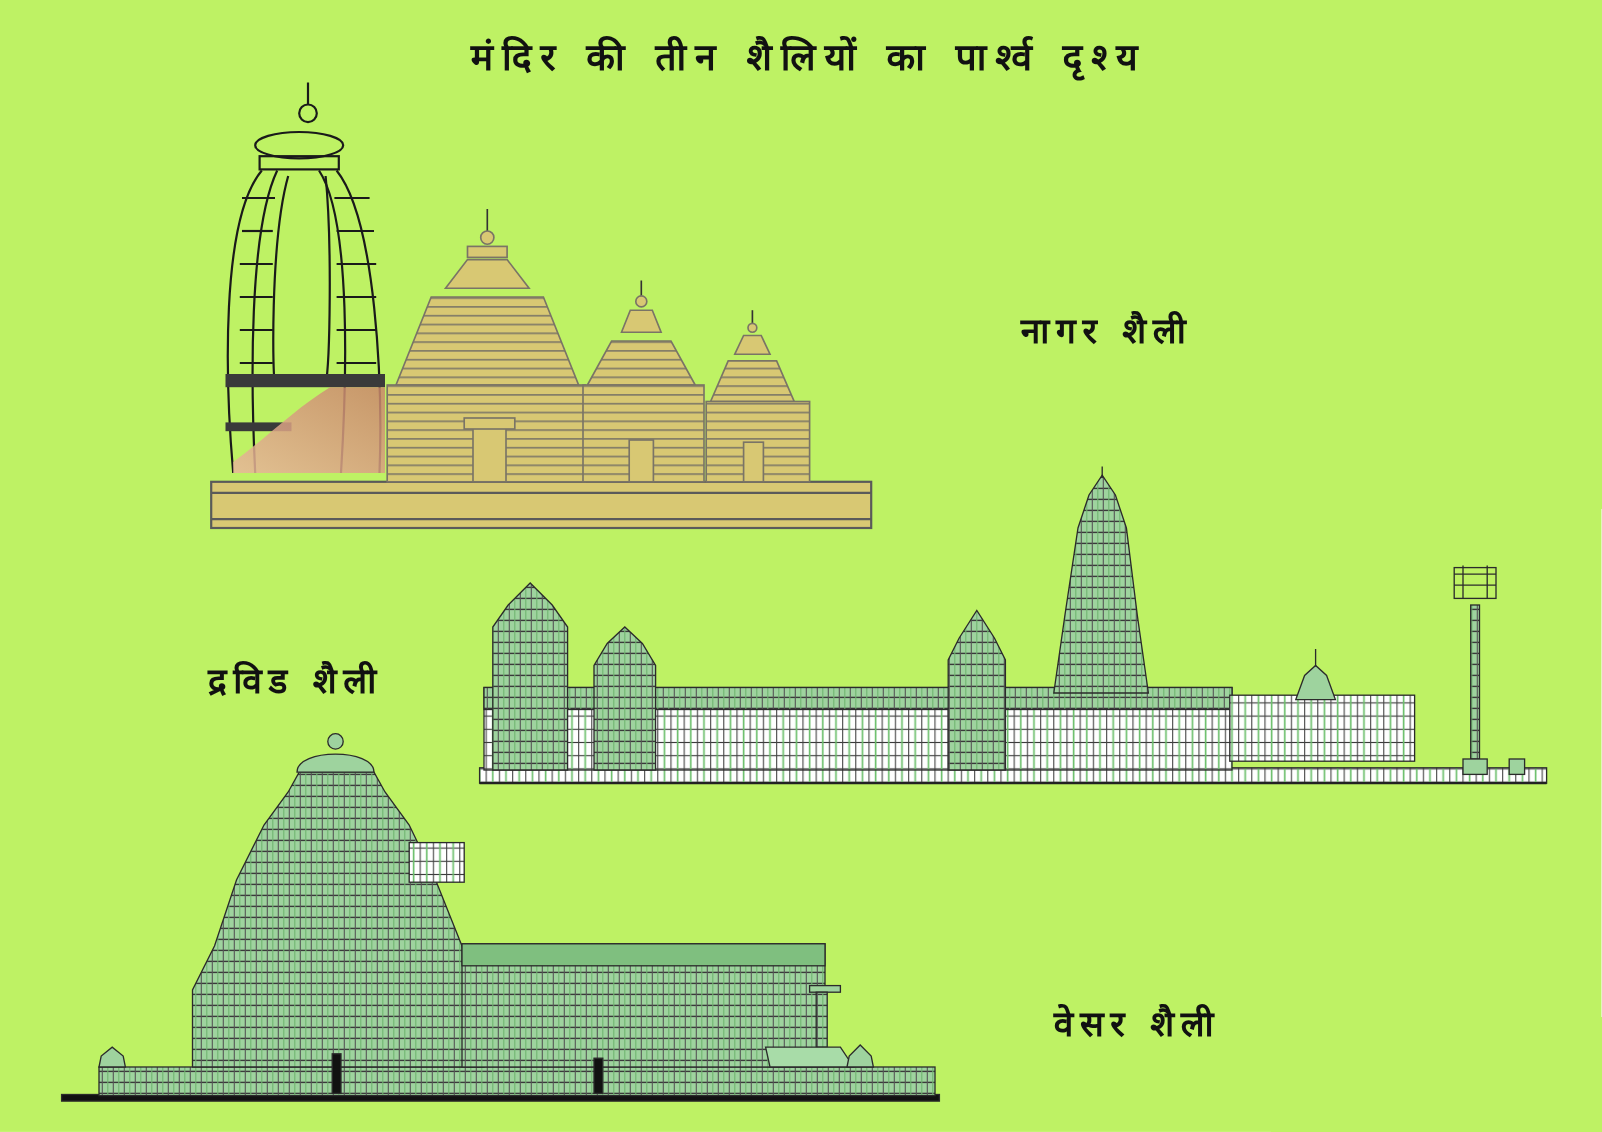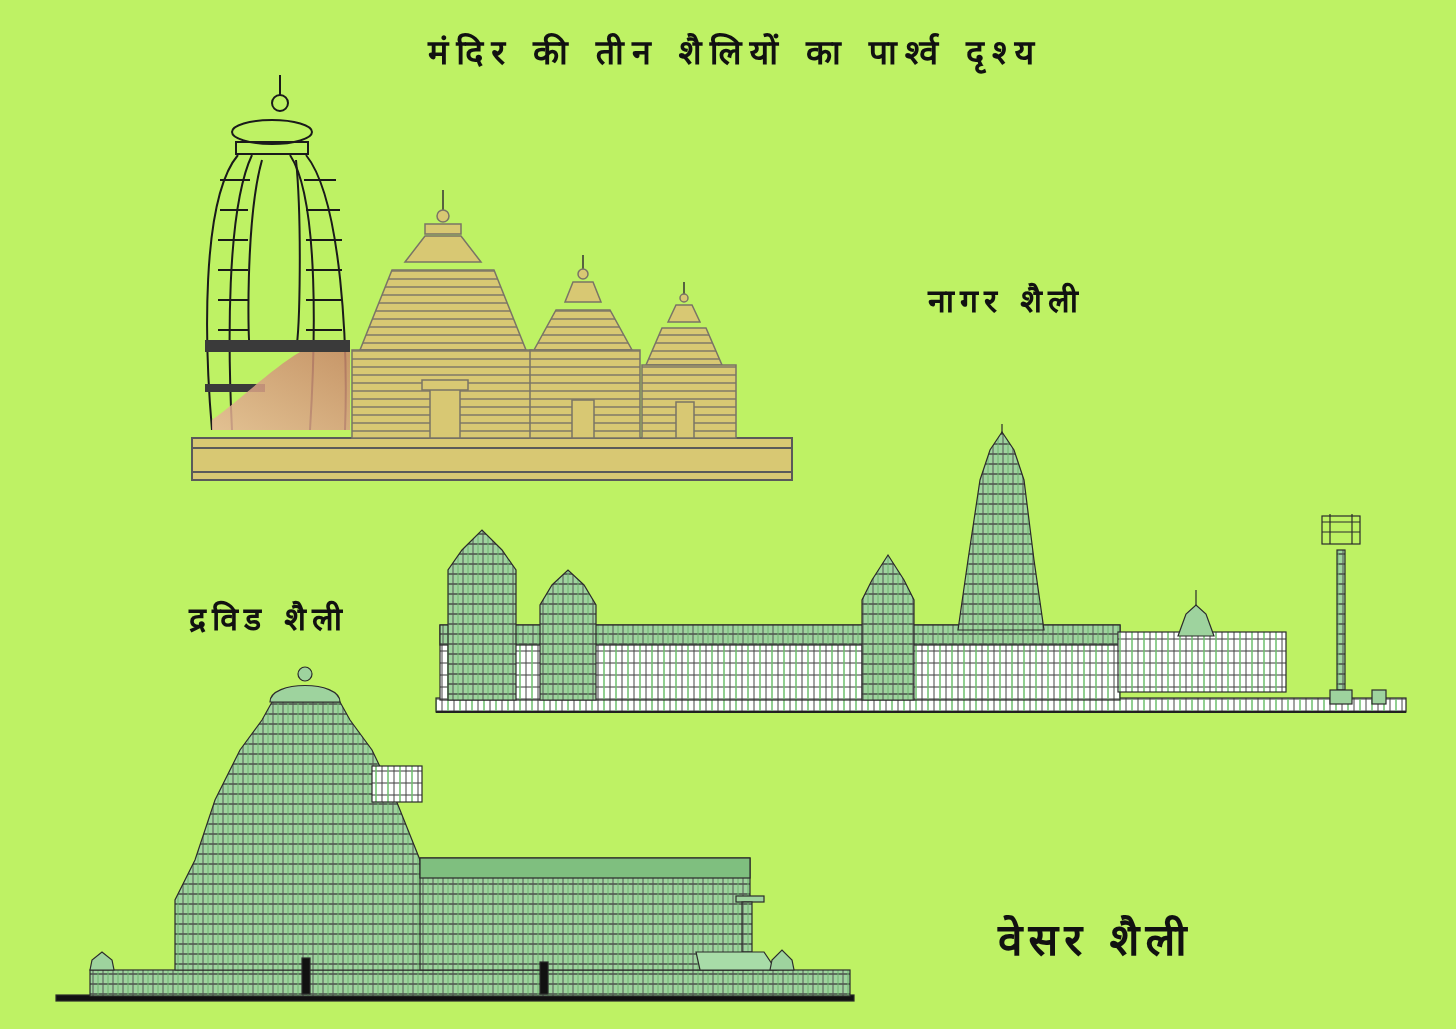--- a/index.html
+++ b/index.html
@@ -1,21 +1,21 @@
 <!DOCTYPE html>
 <html><head>
 <meta charset="utf-8">
 <style>
   html,body{margin:0;padding:0;background:#ffffff;}
   #canvas{position:relative;width:1456px;height:1029px;background:#bef264;overflow:hidden;font-family:"DejaVu Sans",sans-serif;}
   .label{position:absolute;color:#111;font-family:"DejaVu Sans",sans-serif;white-space:nowrap;letter-spacing:6px;font-weight:bold;}
   #title{left:428px;top:28px;font-size:34px;letter-spacing:8px;}
   #lbl-nagara{left:928px;top:278px;font-size:32px;text-align:center;}
   #lbl-dravida{left:172px;top:596px;font-size:32px;margin-left:17px;}
-  #lbl-vesara{left:998px;top:908px;font-size:44px;}
+  #lbl-vesara{left:958px;top:908px;font-size:32px;}
   svg{position:absolute;left:0;top:0;}
 </style>
 </head>
 <body>
 
 <div id="canvas">
 
   <div id="title" class="label">मंदिर की तीन शैलियों का पार्श्व दृश्य</div>
   <div id="lbl-nagara" class="label">नागर शैली</div>
   <div id="lbl-dravida" class="label">द्रविड शैली</div>

